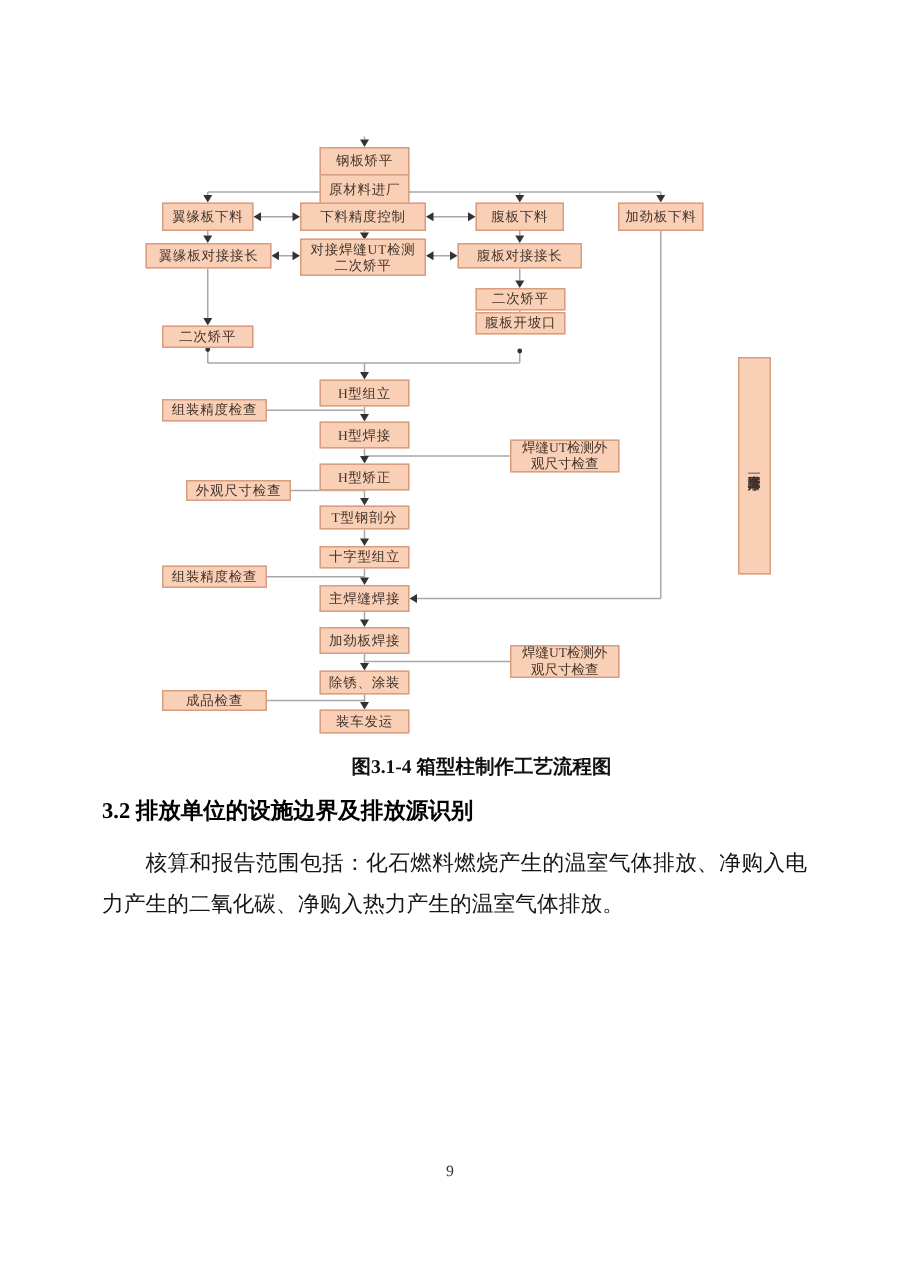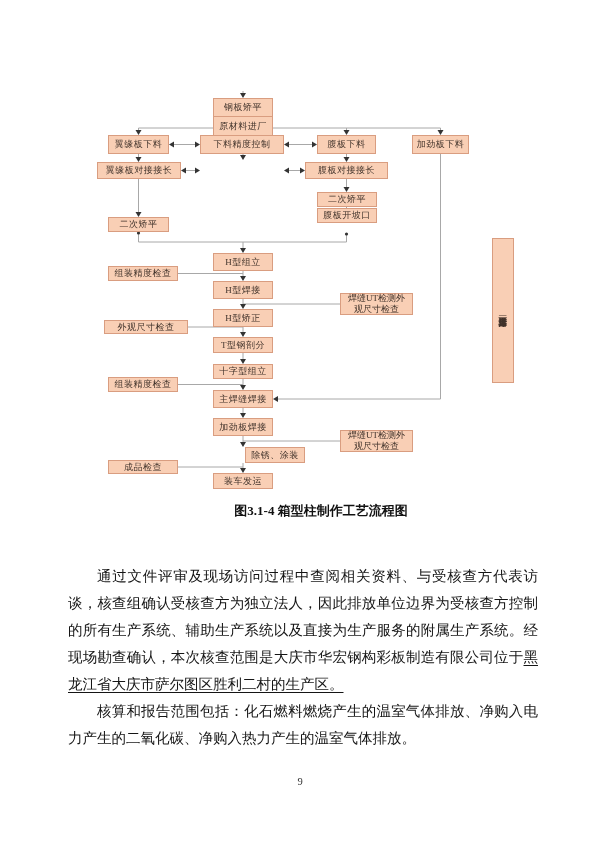--- a/index.html
+++ b/index.html
@@ -83,45 +83,46 @@
       </g>
     </svg>
 
     <div class="node" style="left:213px;top:11px;width:60px;height:20px;margin-top:45px;">原材料进厂</div>
     <div class="node" style="left:213px;top:38px;width:60px;height:19px;text-align:right;">钢板矫平</div>
     <div class="node" style="left:108px;top:75px;width:61px;height:19px;">翼缘板下料</div>
     <div class="node" style="left:200px;top:75px;width:84px;height:19px;">下料精度控制</div>
     <div class="node" style="left:317px;top:75px;width:59px;height:19px;">腹板下料</div>
     <div class="node" style="left:412px;top:75px;width:57px;height:19px;">加劲板下料</div>
     <div class="node" style="left:97px;top:102px;width:84px;height:17px;">翼缘板对接接长</div>
+    <div class="node pad-mid" style="left:200px;top:99px;width:84px;height:25px;">对接焊缝UT检测二次矫平</div>
     <div class="node" style="left:305px;top:102px;width:83px;height:17px;">腹板对接接长</div>
     <div class="node" style="left:317px;top:132px;width:60px;height:15px;">二次矫平</div>
     <div class="node" style="left:108px;top:157px;width:61px;height:15px;">二次矫平</div>
     <div class="node" style="left:317px;top:148px;width:60px;height:15px;">腹板开坡口</div>
     <div class="node" style="left:213px;top:193px;width:60px;height:18px;">H型组立</div>
     <div class="node" style="left:108px;top:206px;width:70px;height:15px;">组装精度检查</div>
     <div class="node" style="left:213px;top:221px;width:60px;height:18px;">H型焊接</div>
     <div class="node pad-sm" style="left:340px;top:233px;width:73px;height:22px;">焊缝UT检测外观尺寸检查</div>
     <div class="node" style="left:213px;top:249px;width:60px;height:18px;">H型矫正</div>
-    <div class="node" style="left:104px;top:260px;width:84px;height:14px;">外观尺寸检查</div>
+    <div class="node" style="left:124px;top:260px;width:70px;height:14px;">外观尺寸检查</div>
     <div class="node" style="left:213px;top:277px;width:60px;height:16px;">T型钢剖分</div>
     <div class="node" style="left:213px;top:304px;width:60px;height:15px;text-align:right;">十字型组立</div>
     <div class="node" style="left:108px;top:317px;width:70px;height:15px;">组装精度检查</div>
     <div class="node" style="left:213px;top:330px;width:60px;height:18px;">主焊缝焊接</div>
     <div class="node" style="left:213px;top:358px;width:60px;height:18px;">加劲板焊接</div>
     <div class="node pad-sm" style="left:340px;top:370px;width:73px;height:22px;">焊缝UT检测外观尺寸检查</div>
-    <div class="node" style="left:213px;top:387px;width:60px;height:16px;margin-left:32px;">除锈、涂装</div>
+    <div class="node" style="left:213px;top:387px;width:60px;height:16px;">除锈、涂装</div>
     <div class="node" style="left:108px;top:400px;width:70px;height:14px;">成品检查</div>
     <div class="node" style="left:213px;top:413px;width:60px;height:16px;">装车发运</div>
     <div class="node vnote" style="left:492px;top:178px;width:22px;height:145px;">上道工序合格后方可进行下一道工序</div>
   </div>
 
   <div class="caption">图3.1-4 箱型柱制作工艺流程图</div>
 
+  <div class="heading">3.2 排放单位的设施边界及排放源识别</div>
 
   <div class="bodytext">
-    <p><span>通过文件评审及现场访问过程中查阅相关资料、与受核查方代表访谈，核查组确认受核查方为独立法人，因此排放单位边界为受核查方控制的所有生产系统、辅助生产系统以及直接为生产服务的附属生产系统。经现场勘查确认，本次核查范围是大庆市华宏钢构彩板制造有限公司位于</span><span class="ul">黑龙江省大庆市萨尔图区胜利二村的生产区。</span></p>
     <p>核算和报告范围包括：化石燃料燃烧产生的温室气体排放、净购入电力产生的二氧化碳、净购入热力产生的温室气体排放。</p>
   </div>
 
   <div class="pagenum">9</div>
 
 </div>
 
 </body></html>

